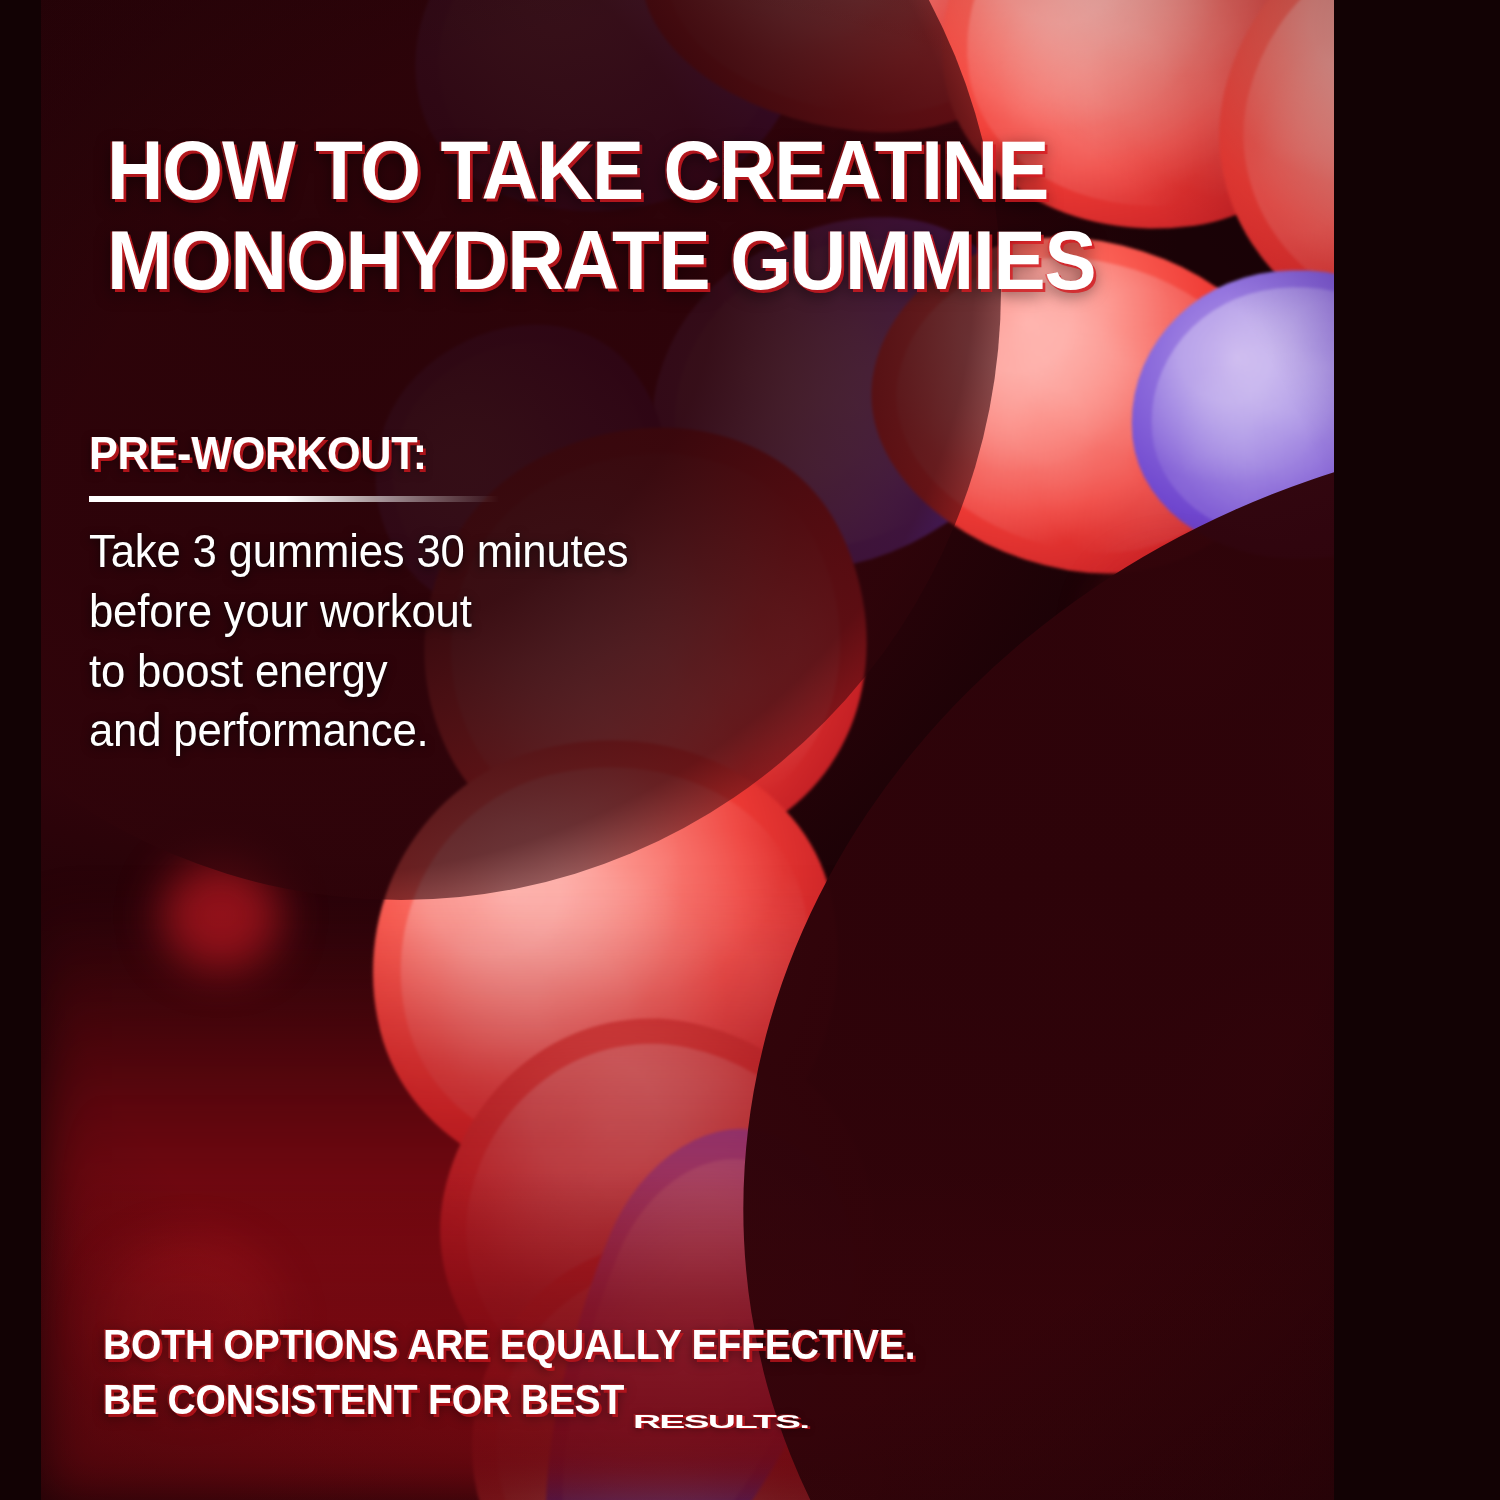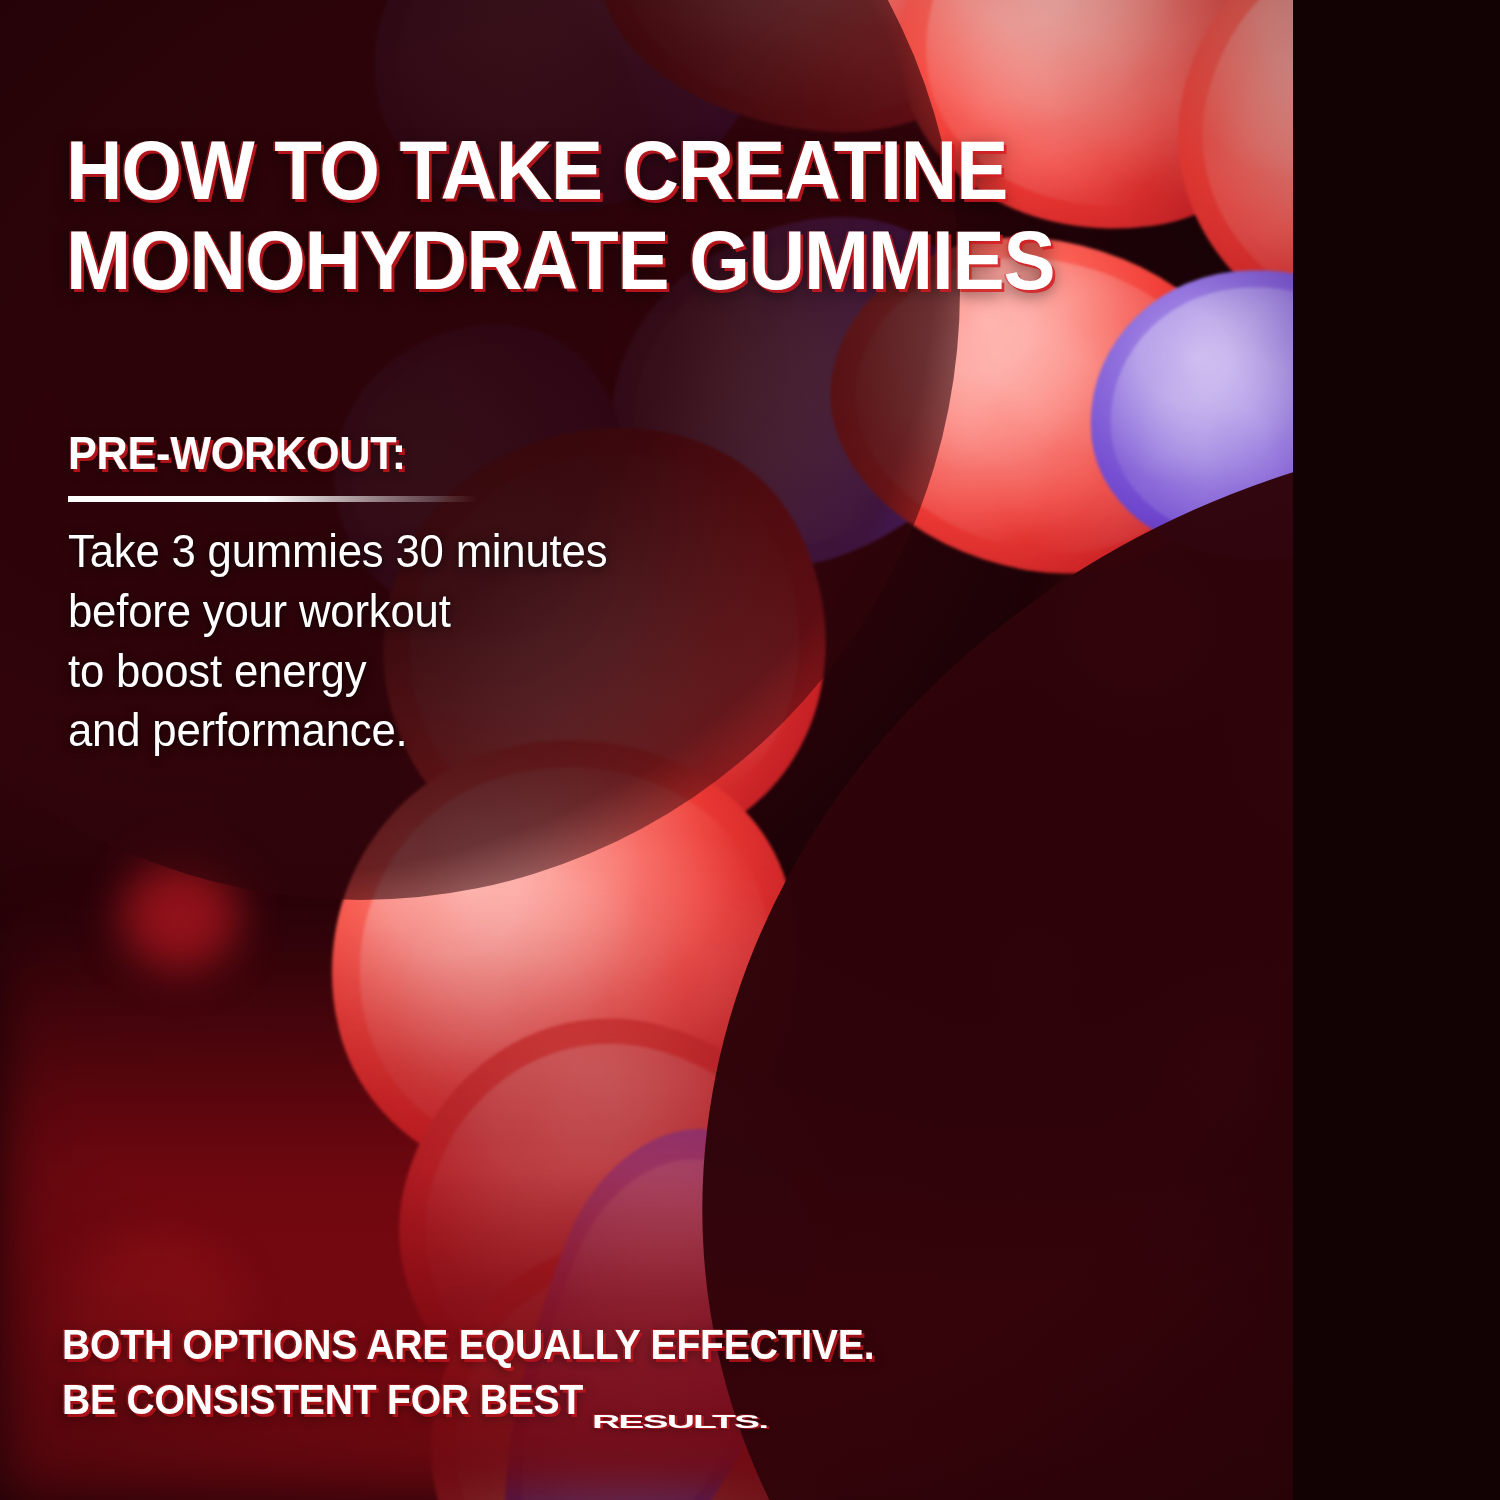--- a/index.html
+++ b/index.html
@@ -6,20 +6,21 @@
   *{box-sizing:border-box;}
 
   .poster{
     position:relative;
     width:1293px;
     height:1500px;
     overflow:hidden;
     background:#c2410c;
     font-family:"Liberation Sans", sans-serif;
     isolation:isolate;
+    margin-left:41px;
   }
 
   
   .bg{position:absolute;inset:0;overflow:hidden;z-index:0;}
 
   
   .bg-base{
     position:absolute;inset:0;
     background:
       radial-gradient(ellipse 70% 55% at 18% 18%, #6d0712 0%, #450610 40%, #2b0309 72%, #1a0206 100%),
@@ -115,21 +116,21 @@
     font-size:84px;
     line-height:1.07;
     letter-spacing:-1.2px;
     transform:scaleX(.93);
     transform-origin:left center;
     text-shadow:3px 3px 0 rgba(214,26,32,.80), -2px 0 0 rgba(226,36,40,.45), 0 5px 16px rgba(0,0,0,.55);
     white-space:pre-line;
   }
 
   .block{position:absolute;}
-  .block-pre{left:68px;top:425px;width:760px;}
+  .block-pre{left:48px;top:425px;width:760px;}
   .block-post{left:808px;top:728px;width:670px;}
 
   .block-head{
     color:#fff;
     font-weight:700;
     font-size:47px;
     letter-spacing:-.3px;
     transform:scaleX(.92);
     transform-origin:left center;
     text-shadow:3px 3px 0 rgba(198,22,28,.85), -1px 0 0 rgba(224,40,44,.40), 0 3px 10px rgba(0,0,0,.5);

